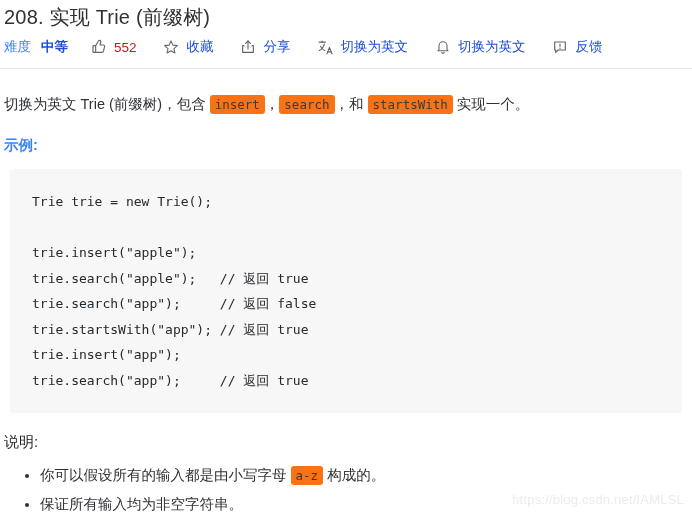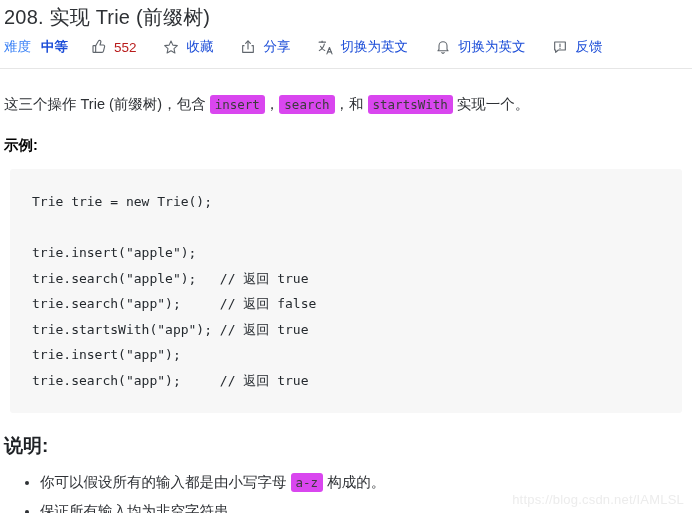--- a/index.html
+++ b/index.html
@@ -68,31 +68,31 @@
   
   .desc {
     font-size: 14.5px;
     line-height: 26px;
     color: #2e3135;
     padding: 22px 4px 0 4px;
   }
   code.inline {
     font-family: "DejaVu Sans Mono", "Liberation Mono", monospace;
     font-size: 12.5px;
-    background: #d946ef;
+    background: #f97316;
     border-radius: 3px;
     padding: 2px 5px;
     color: #3b3b3b;
     white-space: pre;
   }
 
   .section-head {
     font-size: 14.5px;
     font-weight: 700;
-    color: #000000;
+    color: #3b82f6;
     padding: 18px 4px 0 4px;
   }
 
   
   .code-block {
     margin: 14px 10px 0 10px;
     background: #f7f7f7;
     border-radius: 3px;
     padding: 16px 18px 16px 18px;
   }
@@ -100,22 +100,22 @@
     margin: 4px;
     font-family: "DejaVu Sans Mono", "Liberation Mono", monospace;
     font-size: 13px;
     line-height: 25.5px;
     color: #24292e;
     white-space: pre;
   }
 
   
   .notes-head {
-    font-size: 19px;
-    font-weight: 700;
+    font-size: 15px;
+    font-weight: 400;
     color: #1f2226;
     padding: 20px 4px 0 4px;
   }
   ul.notes {
     margin: 10px 0 0 0;
     list-style: disc;
   }
   ul.notes li {
     font-size: 14.5px;
     line-height: 26px;
@@ -209,21 +209,21 @@
       </svg>
     </span>
     <span class="tool-label">反馈</span>
   </div>
 
 </div>
 
 <div class="divider"></div>
 
 <div class="desc">
-  <span>这三个操作 Trie (前缀树)，包含 </span><code class="inline">insert</code><span>，</span><code class="inline">search</code><span>，和 </span><code class="inline">startsWith</code><span> 实现一个。</span>
+  <span>切换为英文 Trie (前缀树)，包含 </span><code class="inline">insert</code><span>，</span><code class="inline">search</code><span>，和 </span><code class="inline">startsWith</code><span> 实现一个。</span>
 </div>
 
 <div class="section-head">示例:</div>
 
 <div class="code-block">
   <pre>Trie trie = new Trie();
 
 trie.insert("apple");
 trie.search("apple");   // 返回 true
 trie.search("app");     // 返回 false

